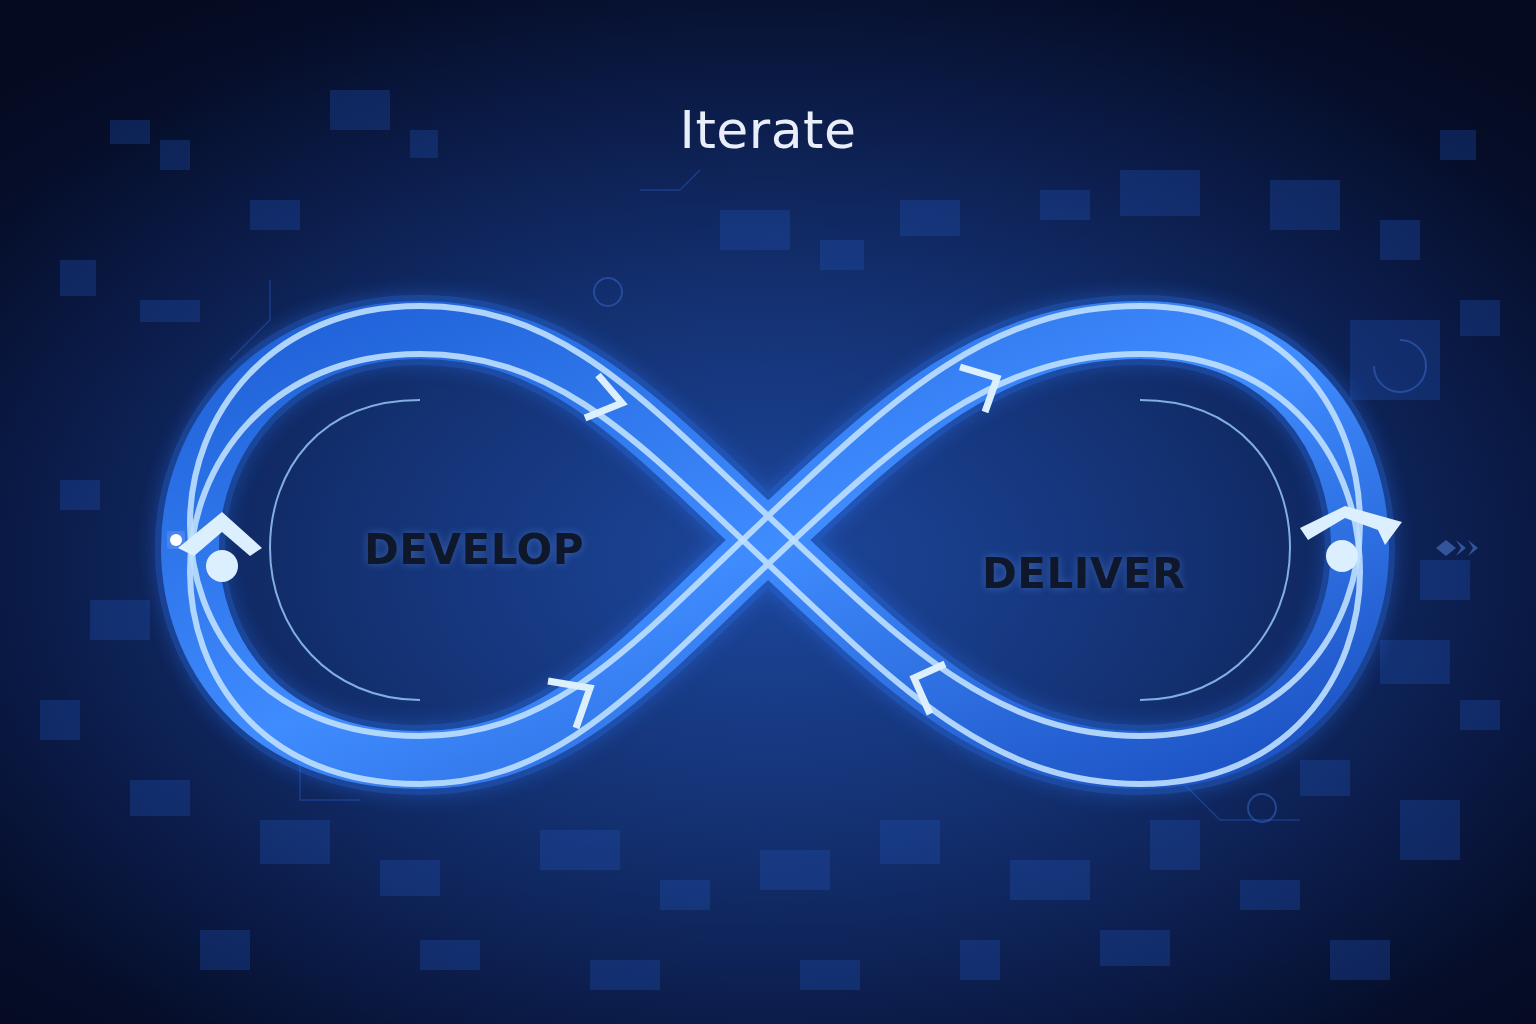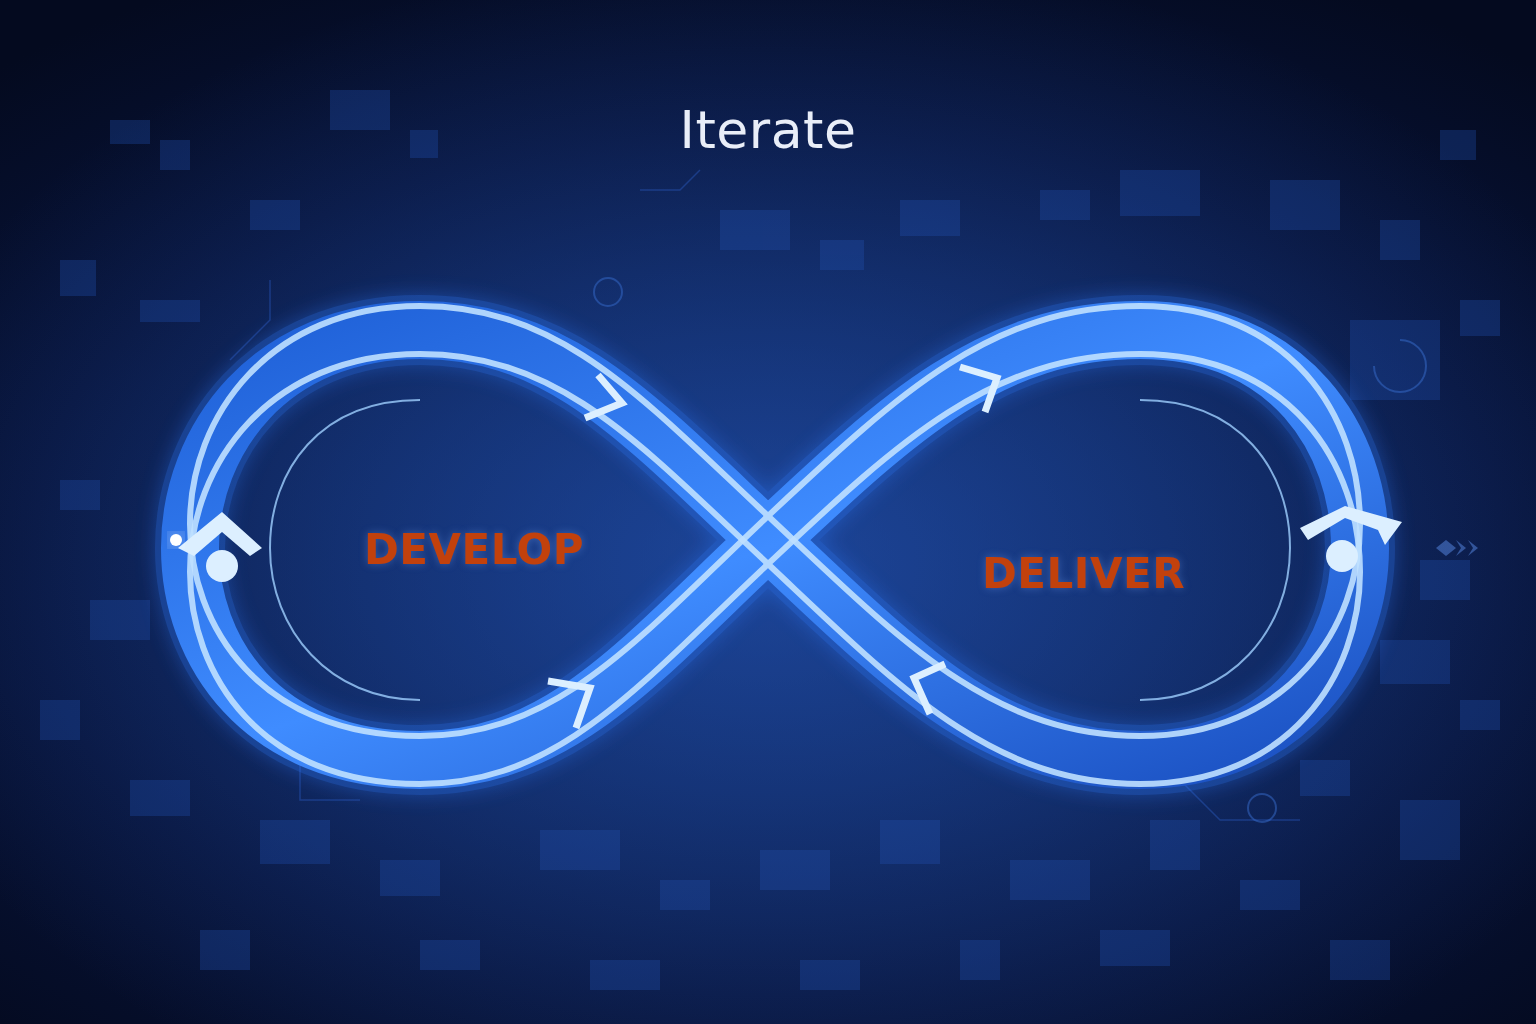--- a/index.html
+++ b/index.html
@@ -7,21 +7,21 @@
     width:1536px; height:1024px; overflow:hidden; position:relative;
     background: radial-gradient(ellipse 75% 65% at 50% 55%, #0d2a6a 0%, #0a1f52 35%, #071339 65%, #040a1f 100%);
     font-family: "DejaVu Sans", "Liberation Sans", sans-serif;
   }
   .bg-layer { position:absolute; inset:0; }
   .title {
     position:absolute; left:0; right:0; top:80px; text-align:center;
     color:#e9eef8; font-size:52px; font-weight:500; letter-spacing:0.5px;margin-top:20px;
   }
   .label {
-    position:absolute; color:#c2410c; font-size:42px; font-weight:600; letter-spacing:0.5px;
+    position:absolute; color:#0f172a; font-size:42px; font-weight:600; letter-spacing:0.5px;
     text-shadow: 0 0 8px rgba(120,170,255,0.35);
   }
   .develop { left:364px; top:525px; }
   .deliver { left:982px; top:525px;margin-top:24px; }
   svg.loop { position:absolute; left:0; top:0; }
 </style>
 </head>
 <body>
 
 <div class="bg-layer">

